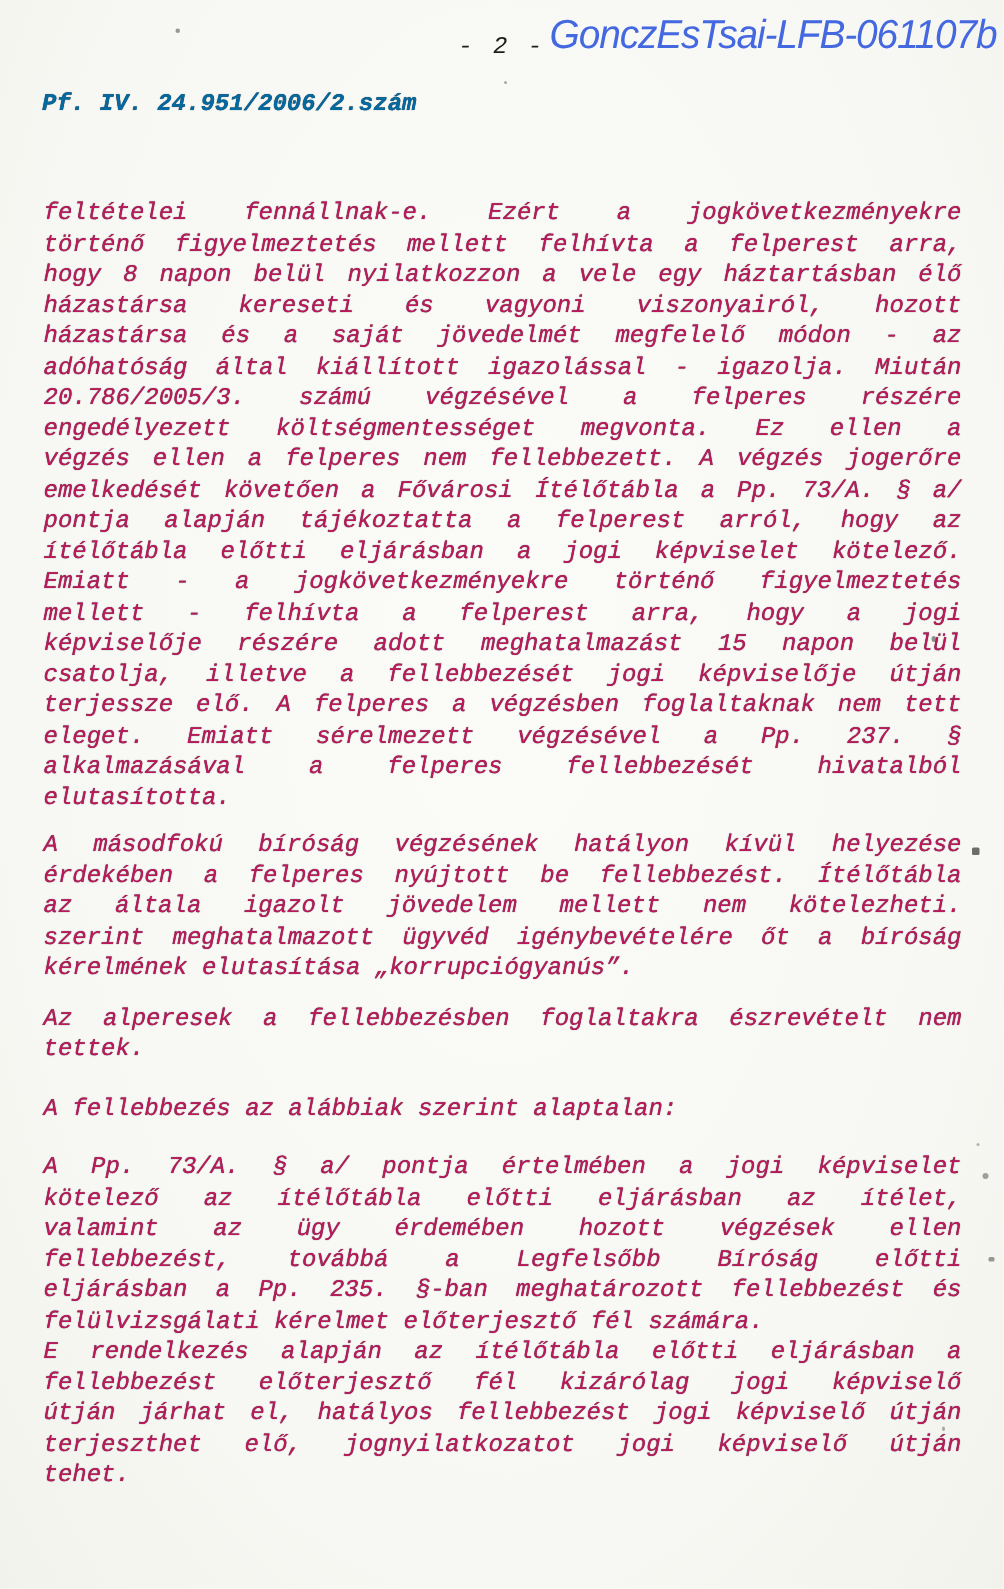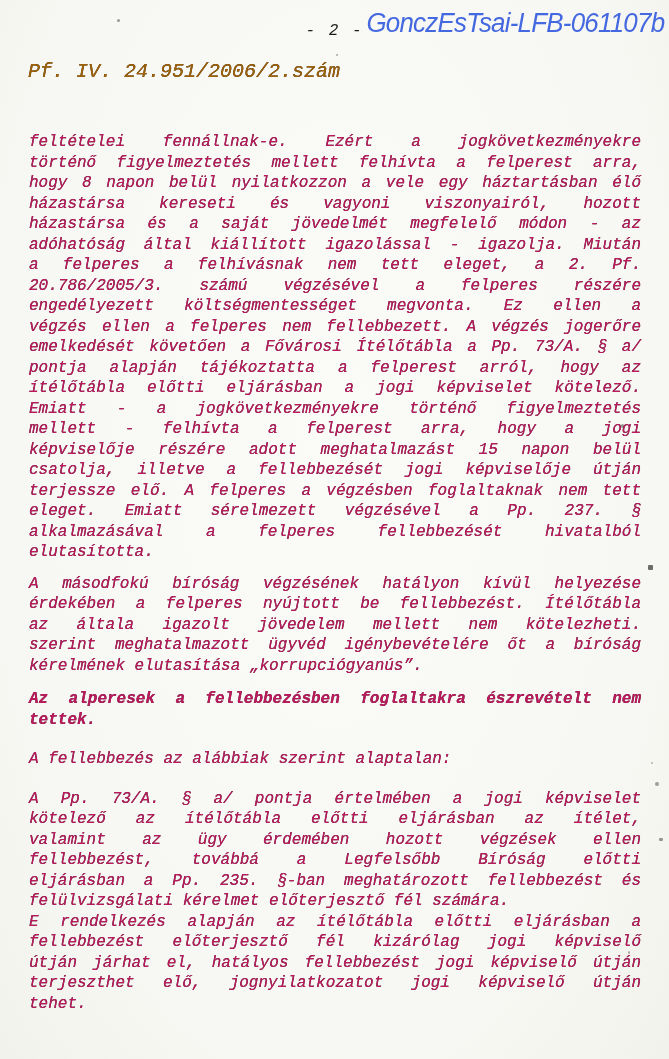--- a/index.html
+++ b/index.html
@@ -43,39 +43,40 @@
     font-size: 27px;
     letter-spacing: -0.8px;
     transform: scaleX(0.96);
     transform-origin: right top;
     color: #4468e0;
   }
   .case-number {
     position: absolute;
     top: 60px;
     left: 28px;
-    font-size: 20px;
-    color: #a16207;
+    font-size: 16px;
+    color: #0369a1;
     text-shadow: 0 0 0.5px #161616;
+    font-weight: bold;
   }
   
   .doc-body {
     position: absolute;
     top: 132px;
     left: 29px;
     width: 612px;
     font-size: 16px;
     line-height: 20.5px;
     color: #141414;
     text-shadow: 0 0 0.6px rgba(10,10,10,0.85);
   }
   .para { margin: 0 0 15px 0; }
   .para:nth-child(1) { margin-bottom: 11px; }
   .para:nth-child(2) { margin-bottom: 13px; }
-  .para:nth-child(3) { margin-bottom: 19px; font-weight: bold; }
+  .para:nth-child(3) { margin-bottom: 19px; }
   .para:nth-child(4) { margin-bottom: 19px; }
   .line {
     text-align: justify;
     text-align-last: justify;
     white-space: normal;
   }
   .line.no-stretch {
     text-align-last: left;
   }
   
@@ -105,21 +106,20 @@
   <div class="case-number">Pf. IV. 24.951/2006/2.szám</div>
 
   <div class="doc-body" style="color: #be185d;">
       <div class="para">
         <div class="line">feltételei fennállnak-e. Ezért a jogkövetkezményekre</div>
         <div class="line">történő figyelmeztetés mellett felhívta a felperest arra,</div>
         <div class="line">hogy 8 napon belül nyilatkozzon a vele egy háztartásban élő</div>
         <div class="line">házastársa kereseti és vagyoni viszonyairól, hozott</div>
         <div class="line">házastársa és a saját jövedelmét megfelelő módon - az</div>
         <div class="line">adóhatóság által kiállított igazolással - igazolja. Miután</div>
-        <div class="line">a felperes a felhívásnak nem tett eleget, a 2. Pf.</div>
         <div class="line">20.786/2005/3. számú végzésével a felperes részére</div>
         <div class="line">engedélyezett költségmentességet megvonta. Ez ellen a</div>
         <div class="line">végzés ellen a felperes nem fellebbezett. A végzés jogerőre</div>
         <div class="line">emelkedését követően a Fővárosi Ítélőtábla a Pp. 73/A. § a/</div>
         <div class="line">pontja alapján tájékoztatta a felperest arról, hogy az</div>
         <div class="line">ítélőtábla előtti eljárásban a jogi képviselet kötelező.</div>
         <div class="line">Emiatt - a jogkövetkezményekre történő figyelmeztetés</div>
         <div class="line">mellett - felhívta a felperest arra, hogy a jogi</div>
         <div class="line">képviselője részére adott meghatalmazást 15 napon belül</div>
         <div class="line">csatolja, illetve a fellebbezését jogi képviselője útján</div>

